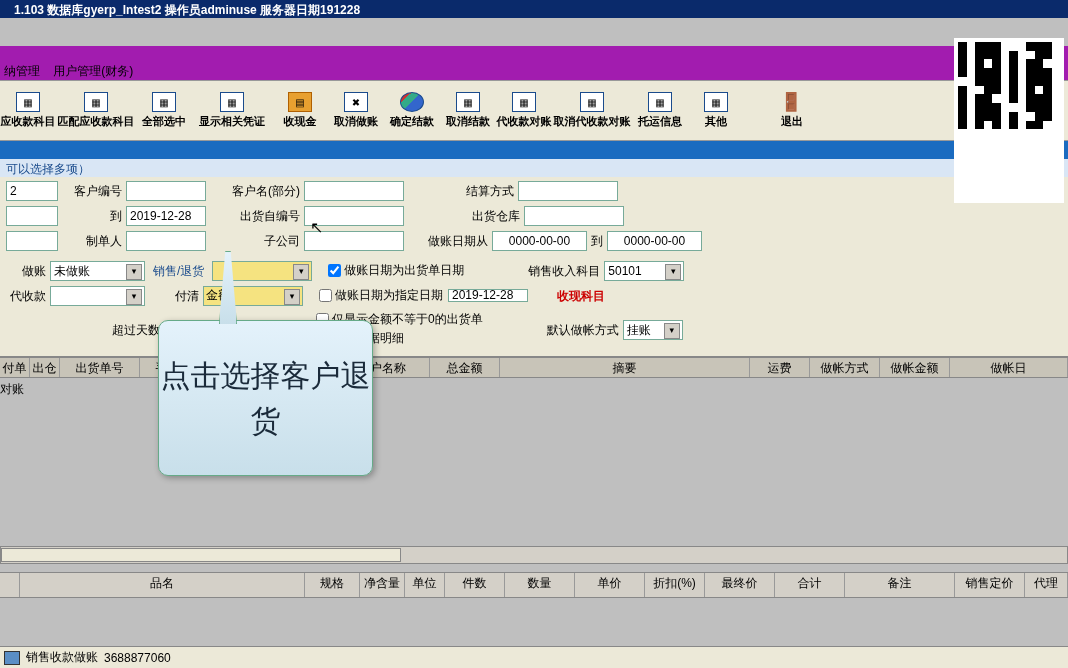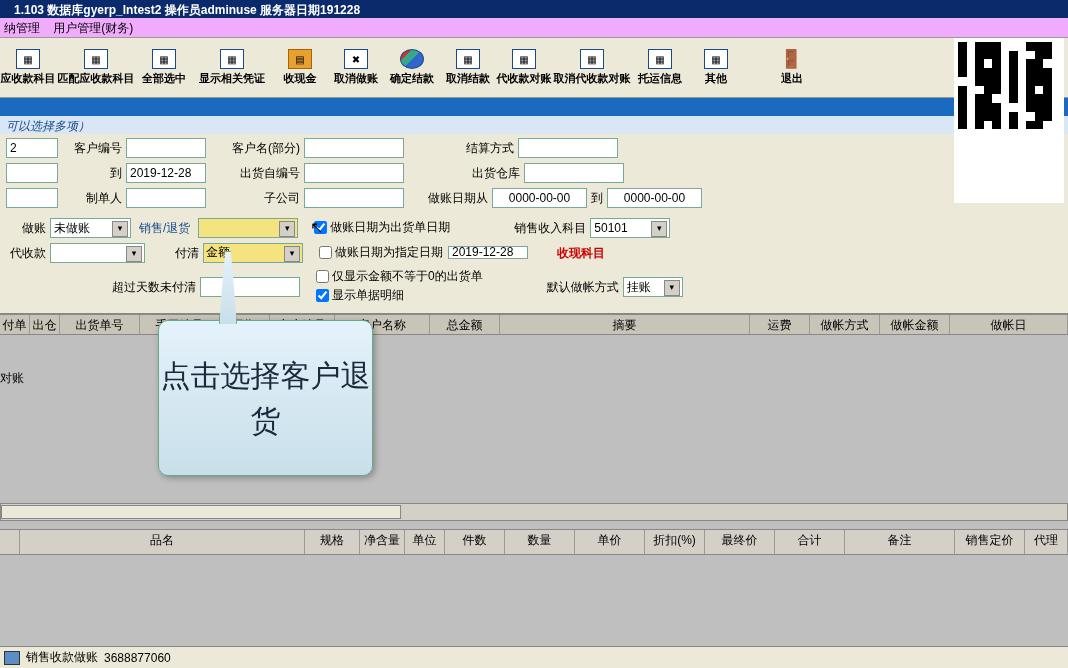--- a/index.html
+++ b/index.html
@@ -1,33 +1,33 @@
 <!DOCTYPE html>
 <html><head>
 <meta charset="utf-8">
 <style>
 * { box-sizing: border-box; margin: 0; padding: 0; font-family: "Microsoft YaHei", SimSun, sans-serif; }
 body { background: #bfbfbf; font-size: 12px; overflow: hidden; width: 1068px; height: 668px; position: relative; }
 
 .titlebar { background: #0a2a6b; color: #fff; height: 18px; padding: 2px 14px; font-size: 12px; font-weight: bold; }
 
-.menubar { background: #f0abfc; height: 20px; border-bottom: 1px solid #999; padding: 2px 4px; }
+.menubar { background: #a21caf; height: 20px; border-bottom: 1px solid #999; padding: 17px 4px; margin-top: 28px; }
 .menubar span { margin-right: 10px; cursor: default; }
 
 .toolbar { background: #ece9d8; height: 60px; border-bottom: 1px solid #999; display: flex; align-items: center; padding: 2px 0; }
 .tool-btn { width: 56px; text-align: center; cursor: pointer; padding: 2px 0; }
 .tool-btn.wide { width: 80px; }
 .tool-icon { width: 24px; height: 20px; margin: 0 auto 2px; background: #fff; border: 1px solid #1a4b8c; display: flex; align-items: center; justify-content: center; font-size: 10px; }
 .tool-icon.orange { background: #e8a030; border-color: #b06000; }
 .tool-icon.chart { background: linear-gradient(135deg,#c33 25%,#3a8 25%,#3a8 50%,#36c 50%); border-radius: 50%; }
 .tool-icon.run { border: none; font-size: 18px; }
 .tool-lbl { font-size: 11px; white-space: nowrap; font-weight: bold; }
 
 .bluebar { background: #1a6bc0; height: 18px; }
-.hint { background: #d9e6f5; color: #1a4b8c; padding: 2px 6px; height: 18px; font-size: 12px; font-style: italic; }
+.hint { background: #d9e6f5; color: #1a4b8c; padding: 2px 6px; height: 18px; font-size: 12px; }
 
 .filters { background: #ece9d8; padding: 4px 6px 2px; position: relative; }
 .filter-row { display: flex; align-items: center; margin-bottom: 5px; gap: 4px; }
 .flabel { font-size: 12px; text-align: right; white-space: nowrap; }
 .finput { height: 20px; border: 1px solid #7a9; background: #fff; padding: 0 3px; font-size: 12px; }
 .fselect { height: 20px; border: 1px solid #7a9; background: #fff; font-size: 12px; position: relative; display: flex; align-items: center; padding: 0 3px; }
 .fselect::after { content: "▾"; position: absolute; right: 2px; top: 2px; width: 14px; height: 14px; background: #d4d0c8; border: 1px solid #888; text-align: center; line-height: 13px; font-size: 9px; }
 .checkbox-row { display: flex; align-items: center; gap: 3px; font-size: 12px; margin-bottom: 2px; }
 .checkbox-row input { width: 13px; height: 13px; }
 .red-lbl { color: #c00; font-weight: bold; }
@@ -155,21 +155,21 @@
     <span class="flabel" style="width:70px;margin-left:20px">子公司</span>
     <input class="finput" style="width: 100px;">
     <span class="flabel" style="width:70px;margin-left:10px">做账日期从</span>
     <input class="finput" style="width: 95px; text-align: center;" value="0000-00-00">
     <span class="flabel">到</span>
     <input class="finput" style="width: 95px; text-align: center;" value="0000-00-00">
   </div>
 
   <div class="filter-row" style="margin-top:10px">
     <span class="flabel" style="width:40px">做账</span>
-    <div class="fselect" style="width:81px">未做账</div>
+    <div class="fselect" style="width:95px">未做账</div>
     <span class="blue-lbl" style="margin:0 4px">销售/退货</span>
     <div class="highlight-box"></div>
     <div style="margin-left:12px">
       <div class="checkbox-row">
           <input type="checkbox" checked="" style="">
           <span>做账日期为出货单日期</span>
         </div>
     </div>
     <span class="flabel" style="width:80px;margin-left:52px">销售收入科目</span>
     <div class="fselect" style="width:80px">50101</div>
@@ -183,21 +183,21 @@
     <div style="margin-left:12px">
       <div class="checkbox-row">
           <input type="checkbox" style="">
           <span>做账日期为指定日期</span>
       <input class="finput" style="width: 80px; margin-left: 2px;" value="2019-12-28">
         </div>
     </div>
     <span class="red-lbl" style="margin-left:25px;width:80px">收现科目</span>
   </div>
 
-  <div style="position:absolute;left:0;top:236px" class="flabel">对账</div>
+  <div style="position:absolute;left:0;top:204px" class="flabel">对账</div>
 
   <div class="filter-row">
     <span class="flabel" style="width:190px;text-align:right">超过天数未付清</span>
     <input class="finput" style="width: 100px;">
     <div style="margin-left:12px">
       <div class="checkbox-row">
           <input type="checkbox" style="">
           <span>仅显示金额不等于0的出货单</span>
         </div>
       <div class="checkbox-row">

